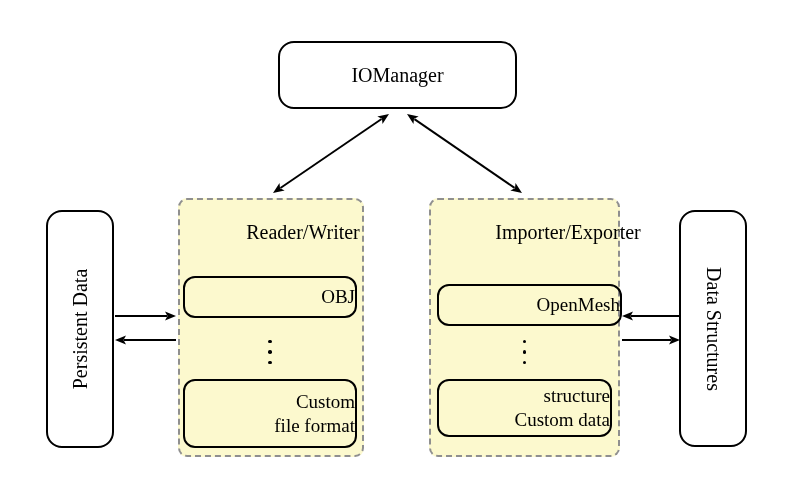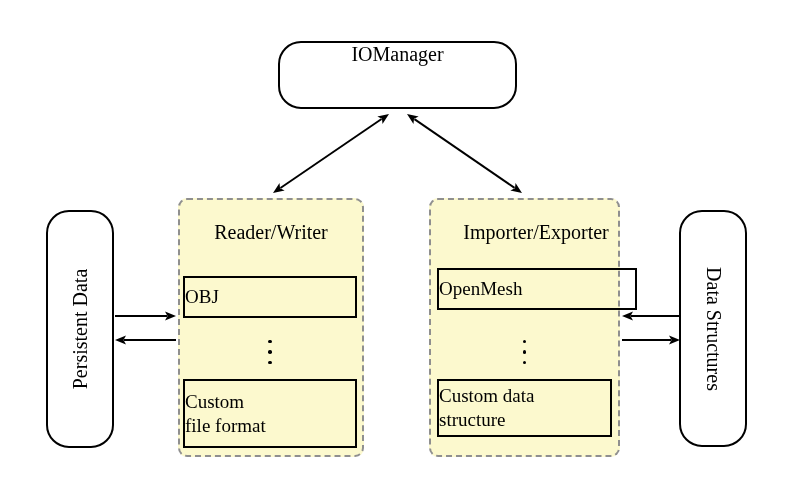--- a/index.html
+++ b/index.html
@@ -10,49 +10,50 @@
     background: #ffffff;
     font-family: "Liberation Serif", "DejaVu Serif", serif;
     color: #000;
     overflow: hidden;
   }
   .node {
     position: absolute;
     box-sizing: border-box;
     background: #ffffff;
     border: 2.5px solid #000;
-    border-radius: 23px;
+    border-radius: 16px;
     display: flex;
-    align-items: flex-start;
+    align-items: center;
     justify-content: center;
     font-size: 20px;
     text-align: center;
   }
   .group {
     position: absolute;
     box-sizing: border-box;
     background: #FCF9CE;
     border: 2px dashed #8f8f8f;
     border-radius: 9px;
   }
   .group-title {
     position: absolute;
     font-size: 20px;
     text-align: center;
     line-height: 1;
+    padding-left: 32px;
   }
   .inner-node {
     position: absolute;
     box-sizing: border-box;
     background: transparent;
     border: 2.5px solid #000;
-    border-radius: 0;
+    border-radius: 12px;
     display: flex;
     flex-direction: column;
-    align-items: flex-start;
+    align-items: flex-end;
     justify-content: center;
     font-size: 19px;
     line-height: 1.25;
     text-align: center;
   }
   .vlabel-wrap { position: absolute; box-sizing: border-box; }
   .vlabel {
     position: absolute;
     left: 50%;
     top: 50%;
@@ -113,33 +114,33 @@
     <i></i>
       <i></i>
       <i></i>
   </div>
 
   <div class="inner-node" style="left:183px; top:379px; width:174px; height:69px;">
     <span>Custom</span>
     <span>file format</span>
   </div>
 
-  <div class="inner-node" style="left:437px; top:268px; width:200px; height:42px;">
+  <div class="inner-node" style="left:437px; top:284px; width:185px; height:42px;">
     <span>OpenMesh</span>
   </div>
 
   <div class="vdots" style="left:437px; top:338px; width:175px; height:28px;" title="⋮">
     <i></i>
       <i></i>
       <i></i>
   </div>
 
   <div class="inner-node" style="left:437px; top:379px; width:175px; height:58px;">
+    <span>structure</span>
     <span>Custom data</span>
-    <span>structure</span>
   </div>
 
   <svg id="edges-svg" width="800" height="489">
       <g>
         <line x1="381.56124155676986" y1="119.06605100875154" x2="280.43875844323014" y2="187.93394899124846" stroke="#000000" stroke-width="1.9"></line>
         <polygon points="273,193 279.50250091503045,183.00612778498603 280.0254940852729,188.21539626951244 284.6811308350876,190.61019197139908" fill="#000000"></polygon>
         <polygon points="389,114 382.49749908496955,123.99387221501395 381.9745059147271,118.78460373048758 377.3188691649124,116.38980802860094" fill="#000000"></polygon>
       </g>
       <g>
         <line x1="414.4182589679303" y1="119.09602137796949" x2="514.5817410320698" y2="187.9039786220305" stroke="#000000" stroke-width="1.9"></line>

